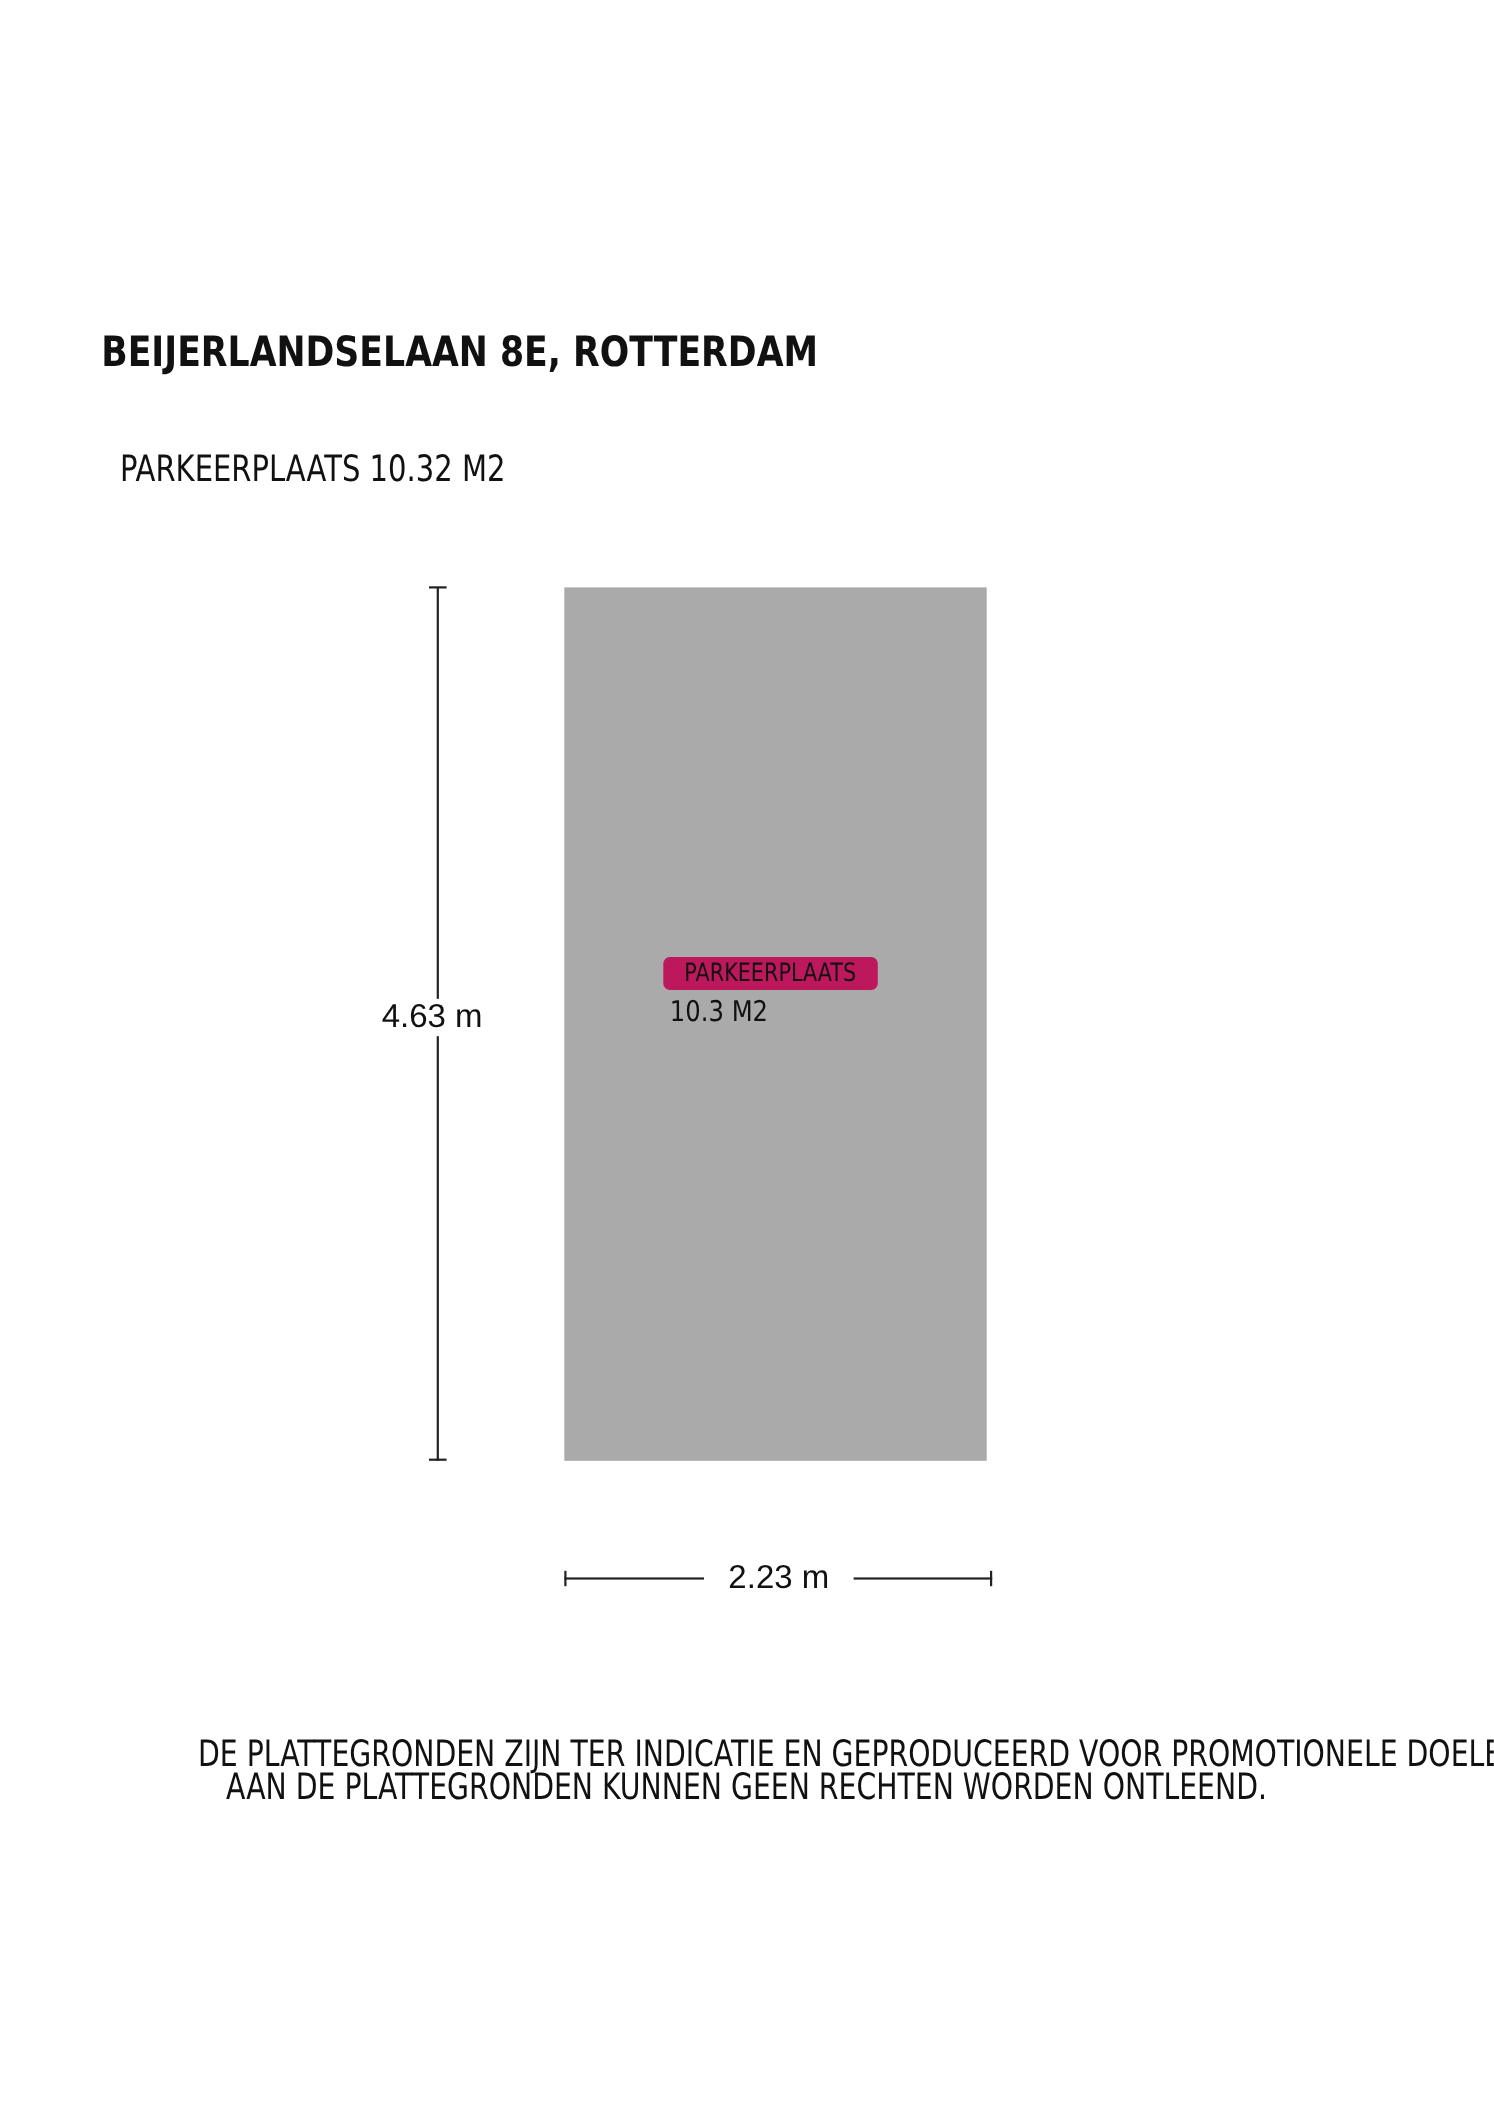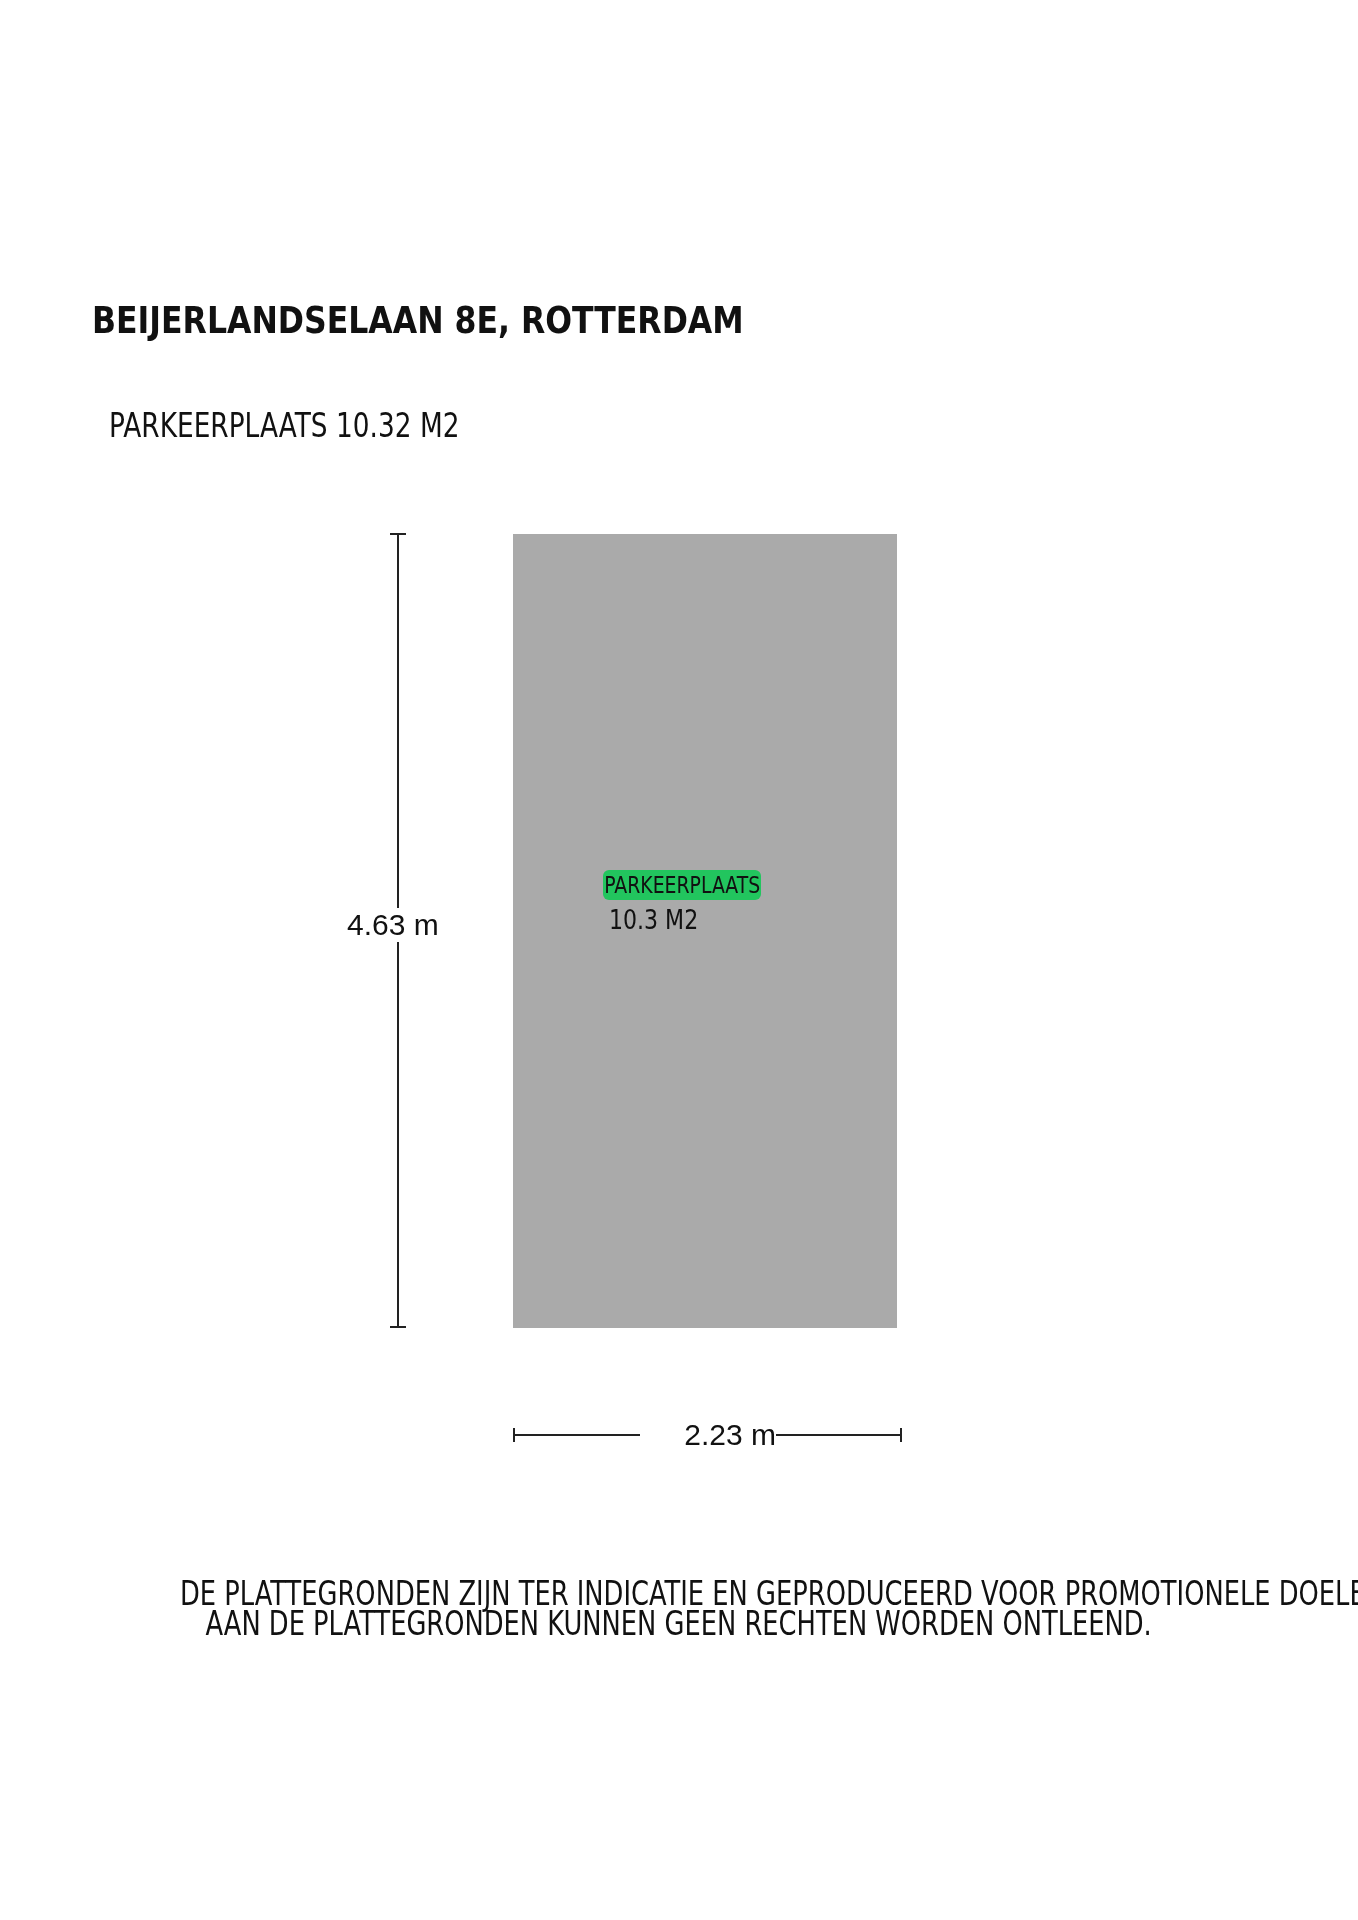--- a/index.html
+++ b/index.html
@@ -7,28 +7,28 @@
          font-family:"DejaVu Sans", "Liberation Sans", sans-serif; color:#111111; }
   .abs { position:absolute; }
   .title { left:92px; top:298px; font-size:38px; font-weight:bold; white-space:nowrap;
            transform-origin:left top; transform:scaleX(0.83); letter-spacing:0px; }
   .subtitle { left:109px; top:406px; font-size:33px; white-space:nowrap;
               transform-origin:left top; transform:scaleX(0.80); }
   .vline { left:397px; top:534px; width:2px; height:794px; background:#222; }
   .vcap { left:390px; width:16px; height:2px; background:#222; }
   .vlabel { left:347px; top:908px; font-size:30px; font-family:"Liberation Sans", sans-serif; white-space:nowrap; background:#fff; }
   .room { left:513px; top:534px; width:384px; height:794px; background:#aaaaaa; }
-  .badge { left:603px; top:870px; width:158px; height:30px; background:#22c55e; border-radius:6px;
+  .badge { left:603px; top:870px; width:195px; height:30px; background:#be185d; border-radius:6px;
            display:flex; align-items:center; justify-content:center; }
   .badge span { font-size:23px; white-space:nowrap; transform:scaleX(0.82); display:inline-block; }
   .area { left:601px; top:905px; width:200px; text-align:left; font-size:26px; }
   .area span { display:inline-block; transform:scaleX(0.85); }
   .hline { left:513px; top:1434px; width:389px; height:2px; background:#222; }
   .hcap { top:1428px; width:2px; height:14px; background:#222; }
-  .hlabel { left:640px; top:1418px; width:136px; text-align:right; font-size:30px; background:#fff;
+  .hlabel { left:640px; top:1418px; width:136px; text-align:center; font-size:30px; background:#fff;
             font-family:"Liberation Sans", sans-serif; }
   .disc { left:0; width:1358px; text-align:center; font-size:33px; white-space:nowrap; }
   .disc span { display:inline-block; transform:scaleX(0.78); }
 </style>
 </head>
 <body>
 
 <div class="abs title">BEIJERLANDSELAAN 8E, ROTTERDAM</div>
 <div class="abs subtitle">PARKEERPLAATS 10.32 M2</div>
 

